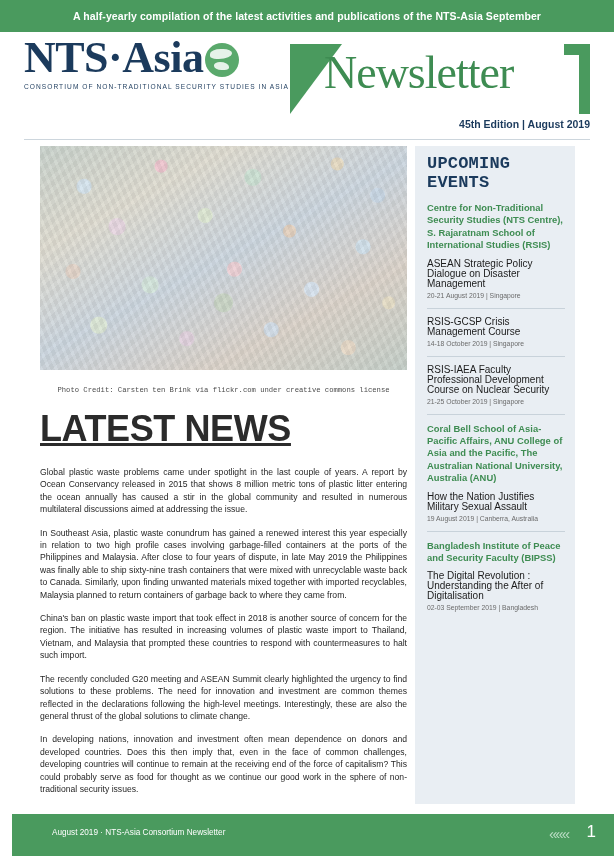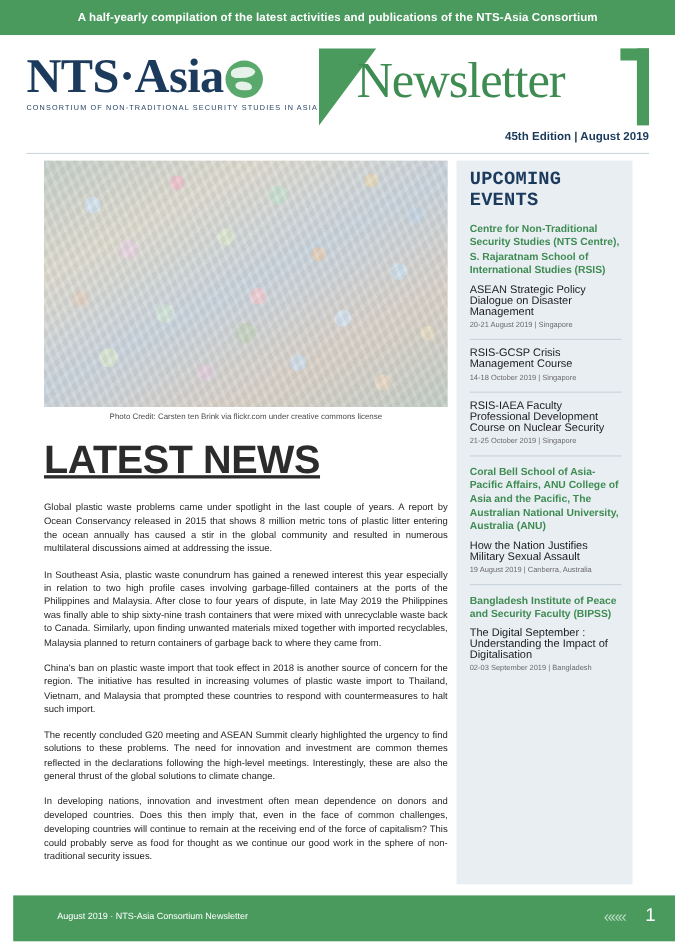--- a/index.html
+++ b/index.html
@@ -31,21 +31,21 @@
     white-space: nowrap;
   }
 
   
   .masthead {
     position: absolute; left: 0; top: 32px;
     width: 614px; height: 106px;
     background: #ffffff;
   }
   .logo-block {
-    position: absolute; left: 24px; top: 14px;
+    position: absolute; left: 24px; top: 2px;
     width: 270px;
   }
   .logo-nts {
     font-family: "Liberation Serif", serif;
     font-size: 44px;
     font-weight: bold;
     color: #1b3a5c;
     letter-spacing: -0.5px;
     line-height: 48px;
     white-space: nowrap;
@@ -176,24 +176,25 @@
     content: "";
     position: absolute; inset: 0;
     background:
       repeating-linear-gradient(68deg, rgba(255,255,255,0.22) 0 3px, rgba(0,0,0,0.05) 3px 7px),
       repeating-linear-gradient(-42deg, rgba(255,255,255,0.14) 0 4px, rgba(0,0,0,0.04) 4px 9px);
     mix-blend-mode: multiply;
     opacity: 0.85;
   }
   .photo-credit {
     width: 367px;
-    padding: 4px 0 6px 0;
+    padding: 16px 0 6px 0;
     font-size: 7.2px;
     color: #4b4b4b;
     text-align: center;
+    font-family: Liberation Mono, monospace;
   }
   .headline {
     font-family: "Liberation Sans", sans-serif;
     font-size: 36px;
     font-weight: bold;
     color: #2b2b2b;
     letter-spacing: -0.4px;
     margin-top: 8px;
     margin-bottom: 16px;
     text-decoration: underline;
@@ -273,21 +274,21 @@
     color: #ffffff;
     font-weight: normal;
   }
 </style>
 </head>
 <body>
 
 <div class="page">
 
   <div class="banner">
-    <div class="banner-text">A half-yearly compilation of the latest activities and publications of the NTS-Asia Consortium</div>
+    <div class="banner-text">A half-yearly compilation of the latest activities and publications of the NTS-Asia September</div>
   </div>
 
   <div class="masthead">
     <div class="logo-block">
       <div class="logo-nts">
         <span>NTS</span><span>·</span><span>Asia</span><span class="logo-globe"></span>
       </div>
       <div class="logo-sub">CONSORTIUM OF NON-TRADITIONAL SECURITY STUDIES IN ASIA</div>
     </div>
 
@@ -348,21 +349,21 @@
           <div class="ev-title">How the Nation Justifies Military Sexual Assault</div>
           <div class="ev-meta">19 August 2019  |  Canberra, Australia</div>
         </div>
       </div>
 
       <div class="ev-sep"></div>
 
       <div>
         <div class="org-name">Bangladesh Institute of Peace and Security Faculty (BIPSS)</div>
         <div class="ev">
-          <div class="ev-title">The Digital September :  Understanding the Impact of Digitalisation</div>
+          <div class="ev-title">The Digital Revolution :  Understanding the After of Digitalisation</div>
           <div class="ev-meta">02-03 September 2019  |  Bangladesh</div>
         </div>
       </div>
     </div>
 
   </div>
 
   <div class="footer">
     <div class="footer-text">August 2019 · NTS-Asia Consortium Newsletter</div>
     <div class="footer-nav">«««</div>

